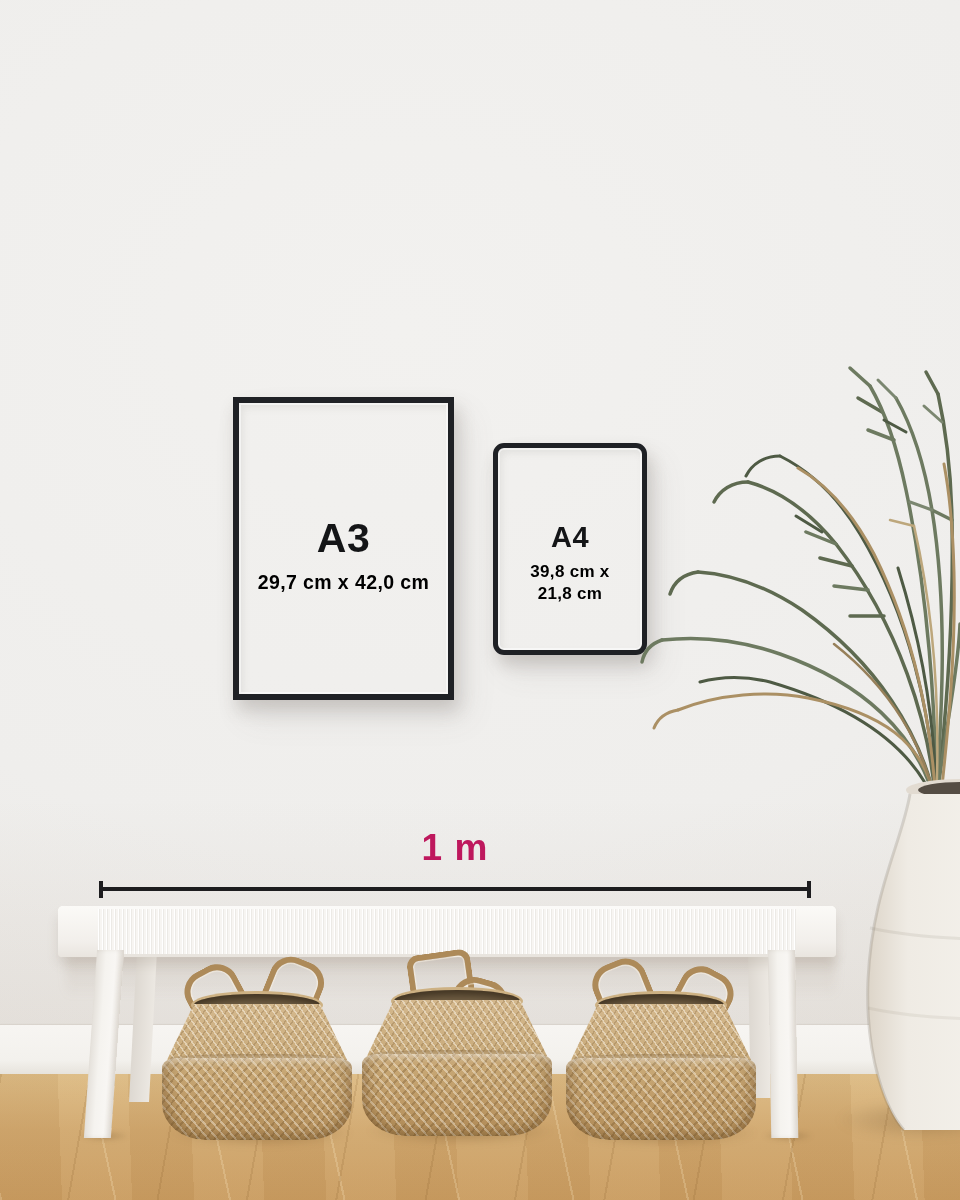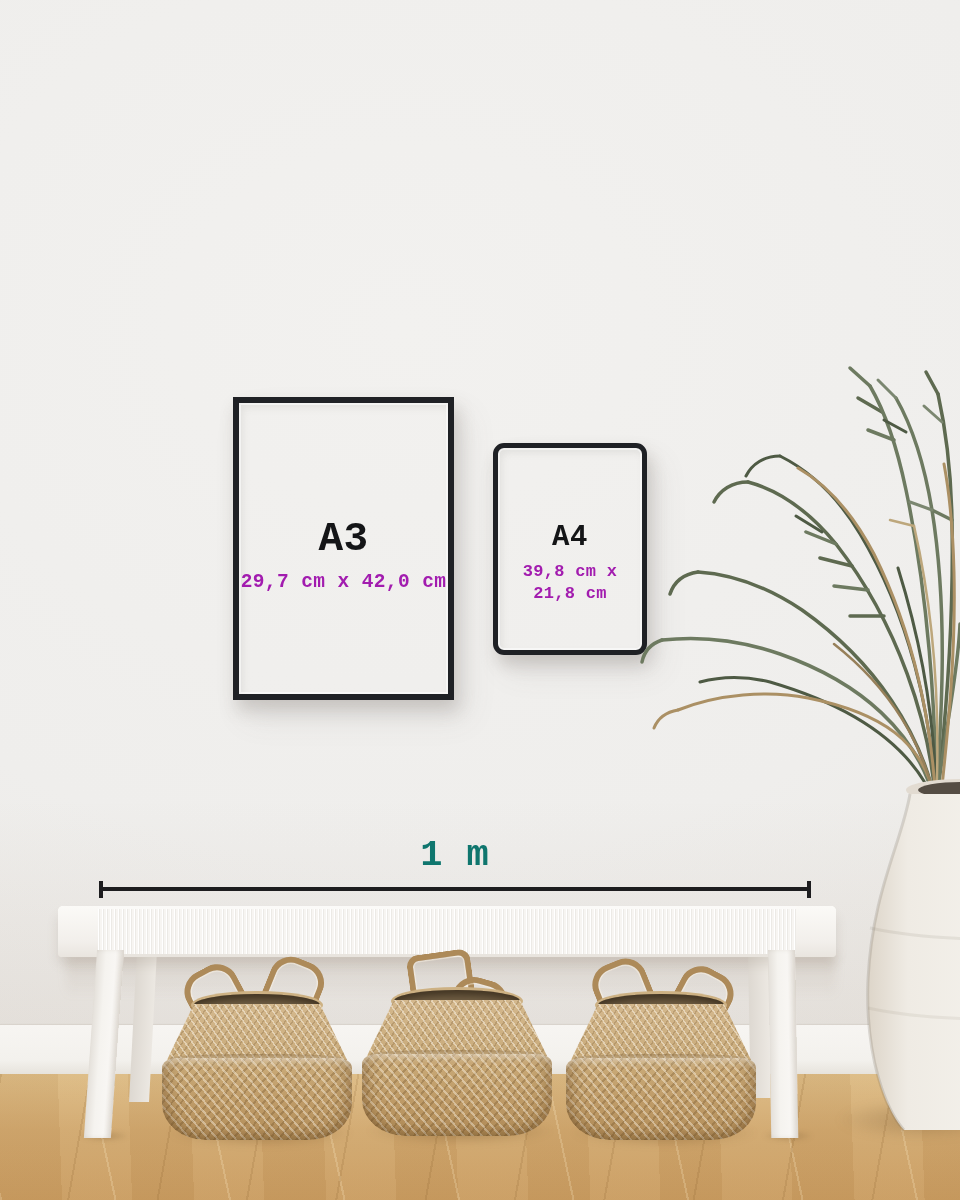--- a/index.html
+++ b/index.html
@@ -1,18 +1,18 @@
 <!DOCTYPE html>
 <html><head>
 <meta charset="utf-8">
 <style>
   html,body{margin:0;padding:0;background:#ffffff;}
   .scene{
     position:relative;width:960px;height:1200px;overflow:hidden;
-    font-family:Liberation Mono, monospace;
+    font-family:Liberation Sans, sans-serif;
     background:#efeeec;
   }
   
   .wall{
     position:absolute;left:0;top:0;width:960px;height:1024px;
     background:
       linear-gradient(180deg, rgba(0,0,0,0) 0 78%, rgba(150,125,105,0.10) 100%),
       radial-gradient(130% 95% at 42% 32%, #f2f1ef 0%, #efeeec 55%, #eae7e2 100%);
   }
   .baseboard{
@@ -37,30 +37,30 @@
                inset 0 0 0 2px rgba(255,255,255,0.55), inset 3px 4px 9px rgba(70,65,60,0.10);
     display:flex;flex-direction:column;align-items:center;justify-content:center;text-align:center;
   }
   .frame-a3{left:233px;top:397px;width:221px;height:303px;}
   .frame-a3 .frame-text{transform:translateY(6px);}
   .frame-a4{left:493px;top:443px;width:154px;height:212px;border-width:5px;border-radius:11px;}
   .frame-a4 .frame-text{transform:translateY(14px);}
   .frame-label{color:#141517;font-weight:700;letter-spacing:0.5px;}
   .frame-a3 .frame-label{font-size:41px;}
   .frame-a4 .frame-label{font-size:29px;}
-  .frame-dims{color:#a21caf;font-weight:600;}
+  .frame-dims{color:#000000;font-weight:600;}
   .frame-a3 .frame-dims{font-size:19.5px;margin-top:9px;letter-spacing:0.4px;}
   .frame-a4 .frame-dims{font-size:17px;margin-top:7px;line-height:1.32;letter-spacing:0.3px;}
   
   .scale-bar{position:absolute;left:99px;top:881px;width:712px;height:17px;}
   .sb-line{position:absolute;left:0;right:0;top:6px;height:4px;background:#1d1d1f;}
   .sb-tick{position:absolute;top:0;width:4px;height:17px;background:#1d1d1f;}
   .sb-tick.left{left:0;} .sb-tick.right{right:0;}
-  .sb-label{position:absolute;bottom:24px;width:100%;text-align:center;
-    font-size:37px;line-height:1;font-weight:600;color:#0f766e;letter-spacing:1px;}
+  .sb-label{position:absolute;bottom:32px;width:100%;text-align:center;
+    font-size:37px;line-height:1;font-weight:600;color:#be185d;letter-spacing:1px;}
   
   .bench-wall-shadow{position:absolute;left:66px;top:952px;width:770px;height:46px;
     background:linear-gradient(180deg,rgba(135,115,92,0.17),rgba(135,115,92,0));filter:blur(5px);}
   .bench-seat{
     position:absolute;left:58px;top:906px;width:778px;height:48px;border-radius:5px 5px 4px 4px;
     background:
       repeating-linear-gradient(90deg, #ffffff 0 1px, #eceae6 1px 2.5px, #f7f5f2 2.5px 4px),
       #f6f4f1;
     border-top:3px solid #fbfaf8;box-sizing:border-box;
     box-shadow:0 3px 0 #e8e4de, 0 10px 12px rgba(120,100,80,0.16);

